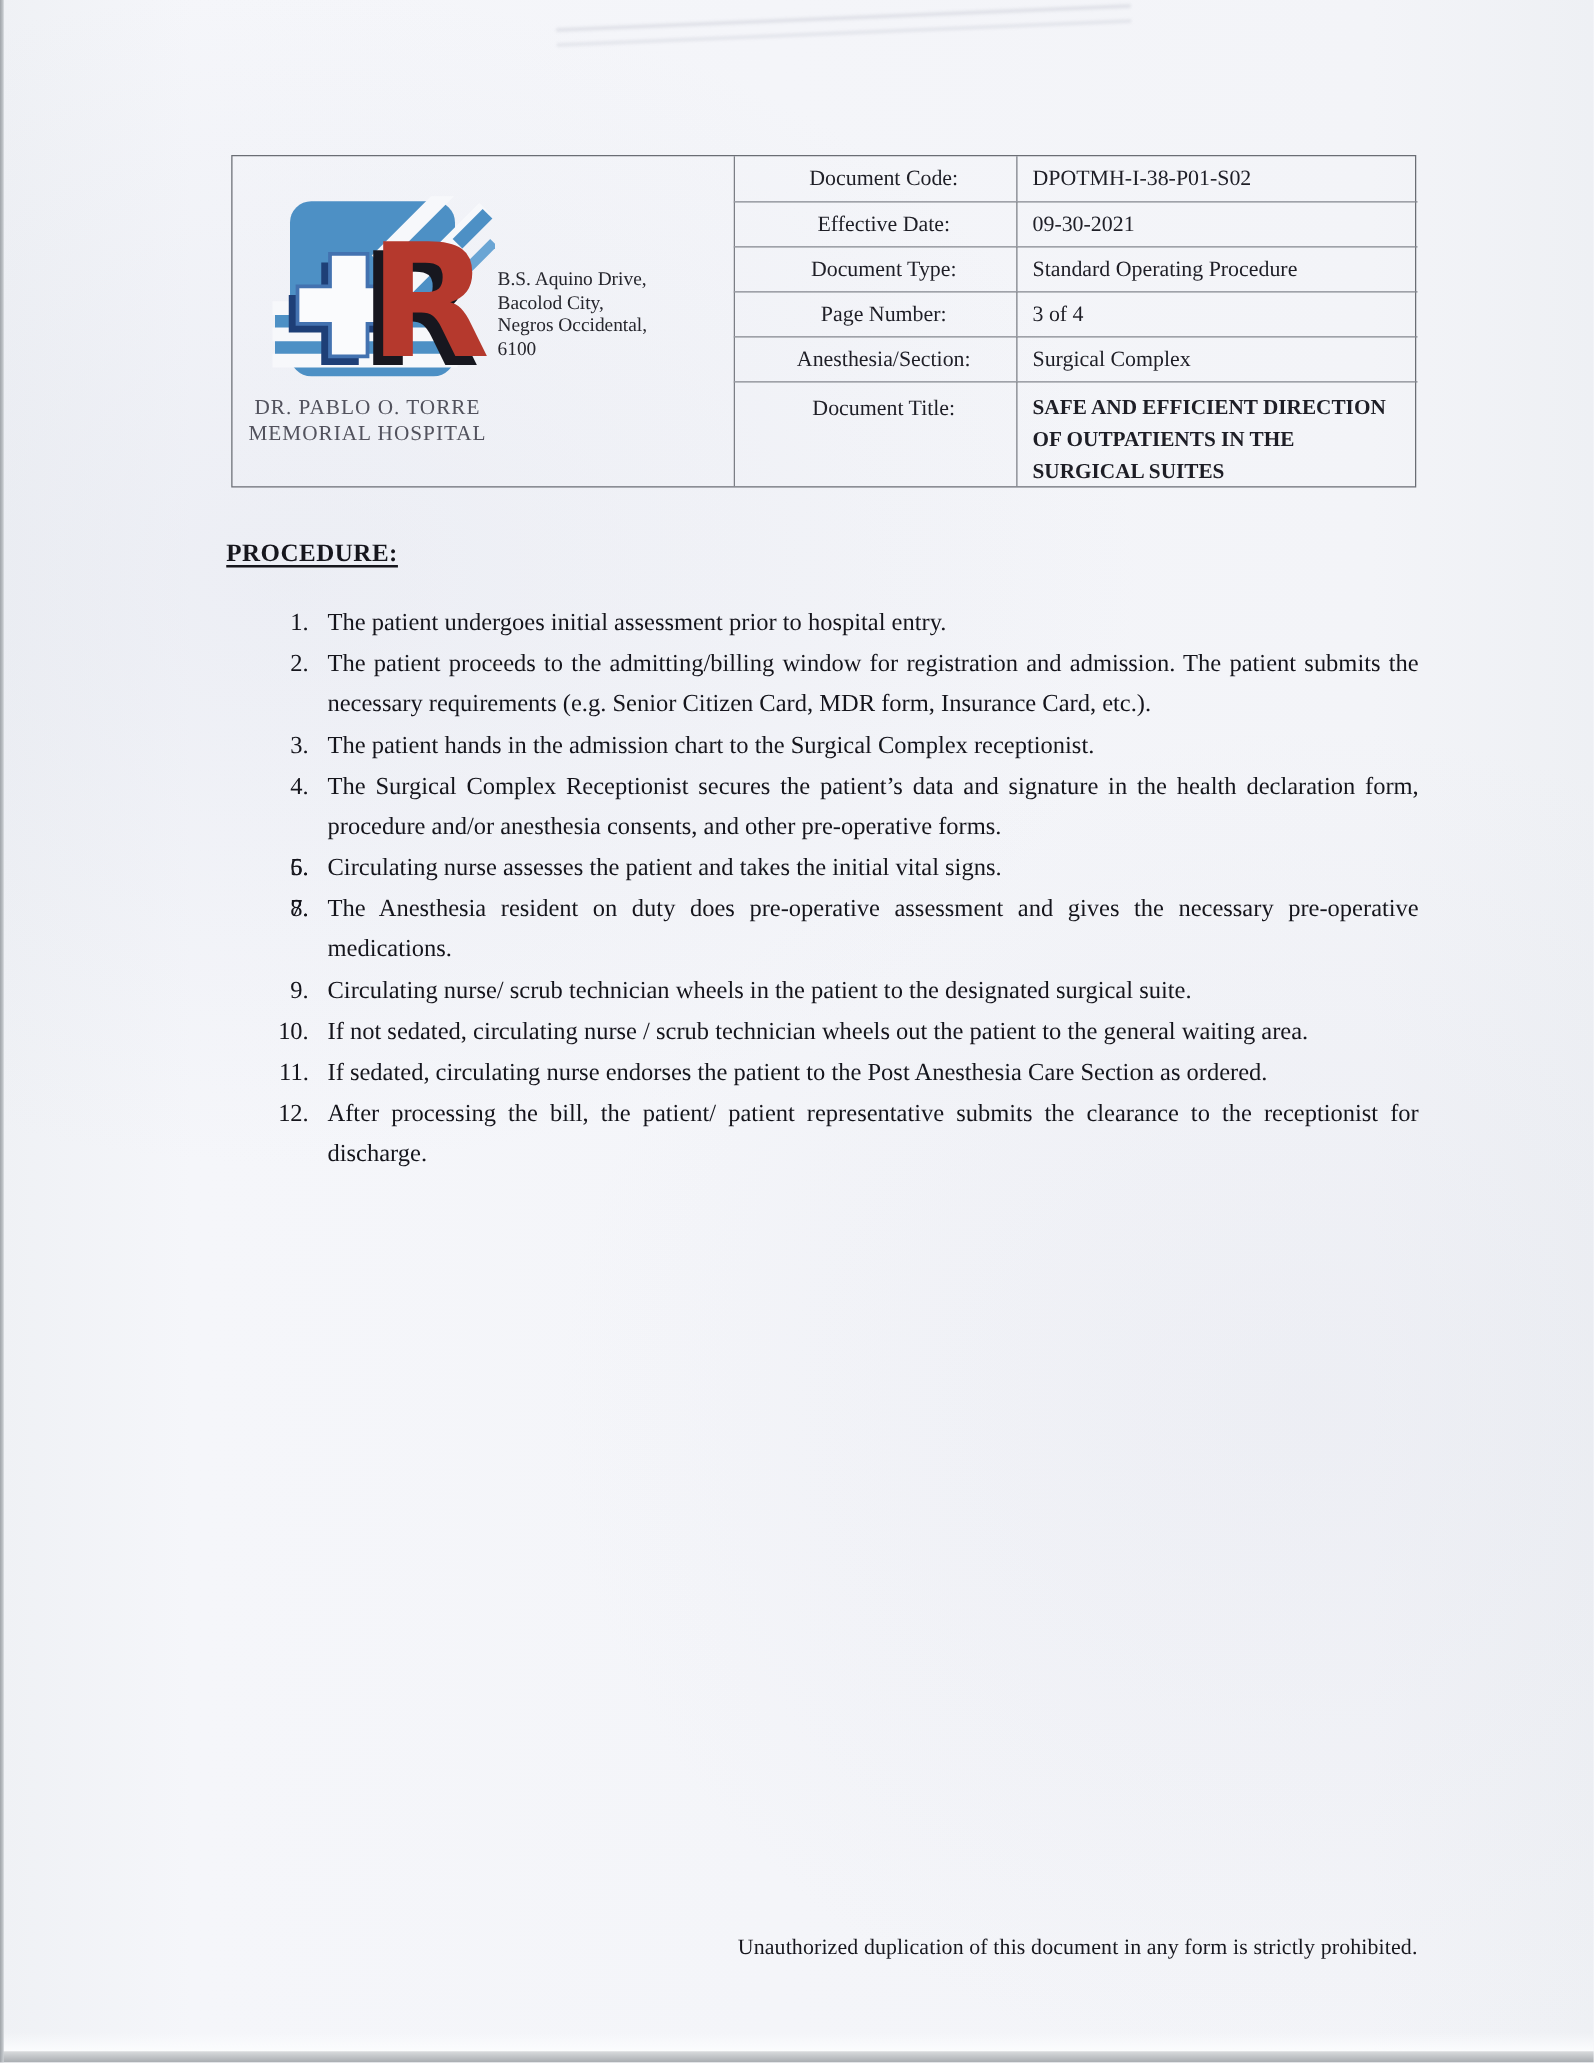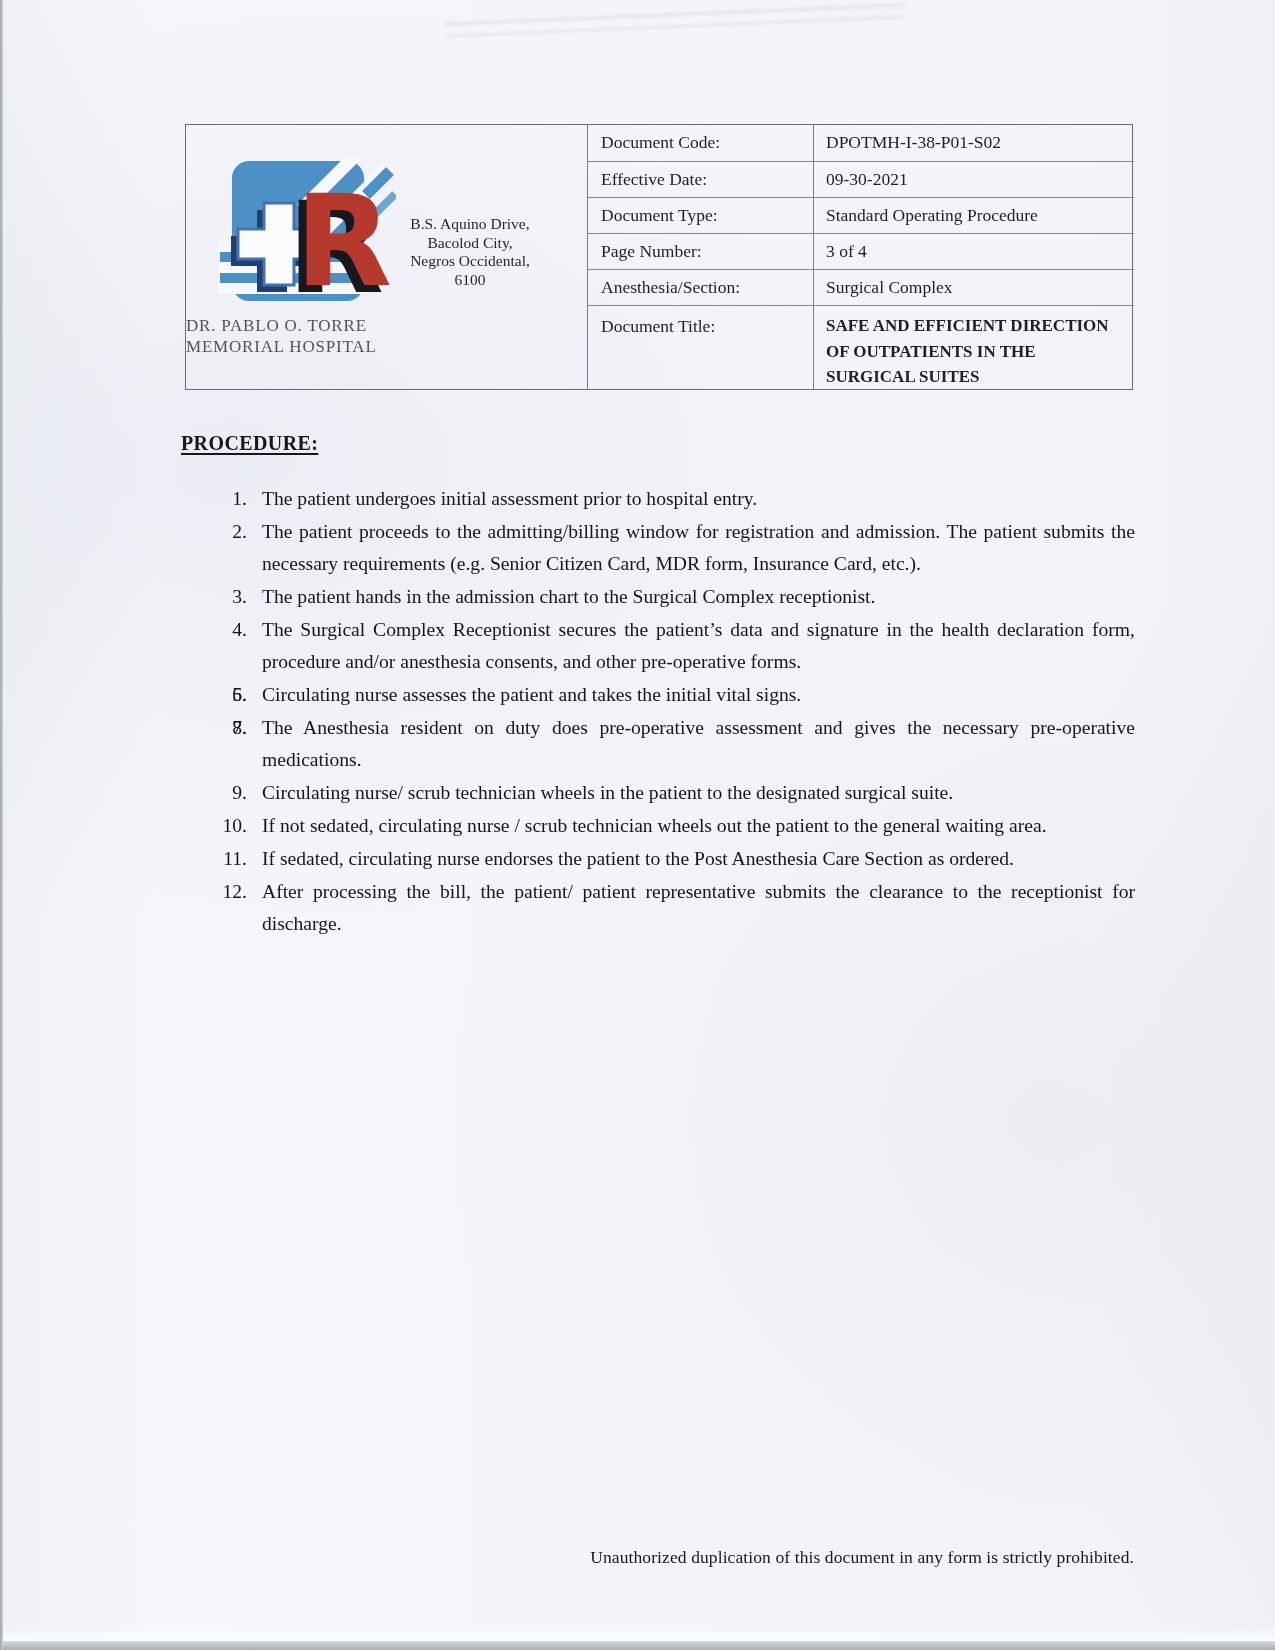--- a/index.html
+++ b/index.html
@@ -34,30 +34,30 @@
   
   .header-grid {
     position:absolute; left:185px; top:124px; width:948px; height:266px;
     border:1.6px solid #6a6d74;
     display:grid;
     grid-template-columns:401px 226px 321px;
     grid-template-rows:repeat(5, 36px) 1fr;
   }
   .org-cell { grid-column:1; grid-row:1 / 7; position:relative; }
   .cell { font-size:17.5px; color:#1e1e26; overflow:hidden; }
-  .cell.label { grid-column:2; border-left:1.4px solid #7b7e85; line-height:35px; padding-left:13px; white-space:nowrap; }
+  .cell.label { grid-column:2; border-left:1.4px solid #7b7e85; line-height:35px; padding-left:13px; white-space:nowrap;text-align:center; }
   .cell.value { grid-column:3; border-left:1.4px solid #7b7e85; line-height:35px; padding-left:12px; white-space:nowrap; }
   .cell.rt { border-top:1.2px solid #84878e; }
   .cell.title-label { line-height:22px; padding-top:9px; }
   .cell.title-value { white-space:normal; font-weight:bold; font-size:17px; line-height:25.5px; padding:7px 10px 0 12px; }
 
   .logo-wrap { position:absolute; left:32px; top:32px; width:166px; height:152px; }
-  .org-name { position:absolute; left:0; top:190px; width:216px; 
+  .org-name { position:absolute; left:0; top:190px; width:216px; text-align:center;
     color:#52525d; font-size:17px; line-height:21px; letter-spacing:.8px; }
-  .org-address { position:absolute; left:212px; top:90px; width:144px; text-align:center;
+  .org-address { position:absolute; left:212px; top:90px; width:144px; text-align:left;
     color:#26262d; font-size:15.5px; line-height:18.5px; }
 
   
   .proc-heading {
     position:absolute; left:181px; top:432px;
     font-size:20px; font-weight:bold; letter-spacing:.4px;
     text-decoration:underline; text-decoration-thickness:2px; text-underline-offset:3px;text-align:right;
   }
   .proc-list { position:absolute; left:215px; top:483px; width:920px; list-style:none; }
   .proc-list li {

